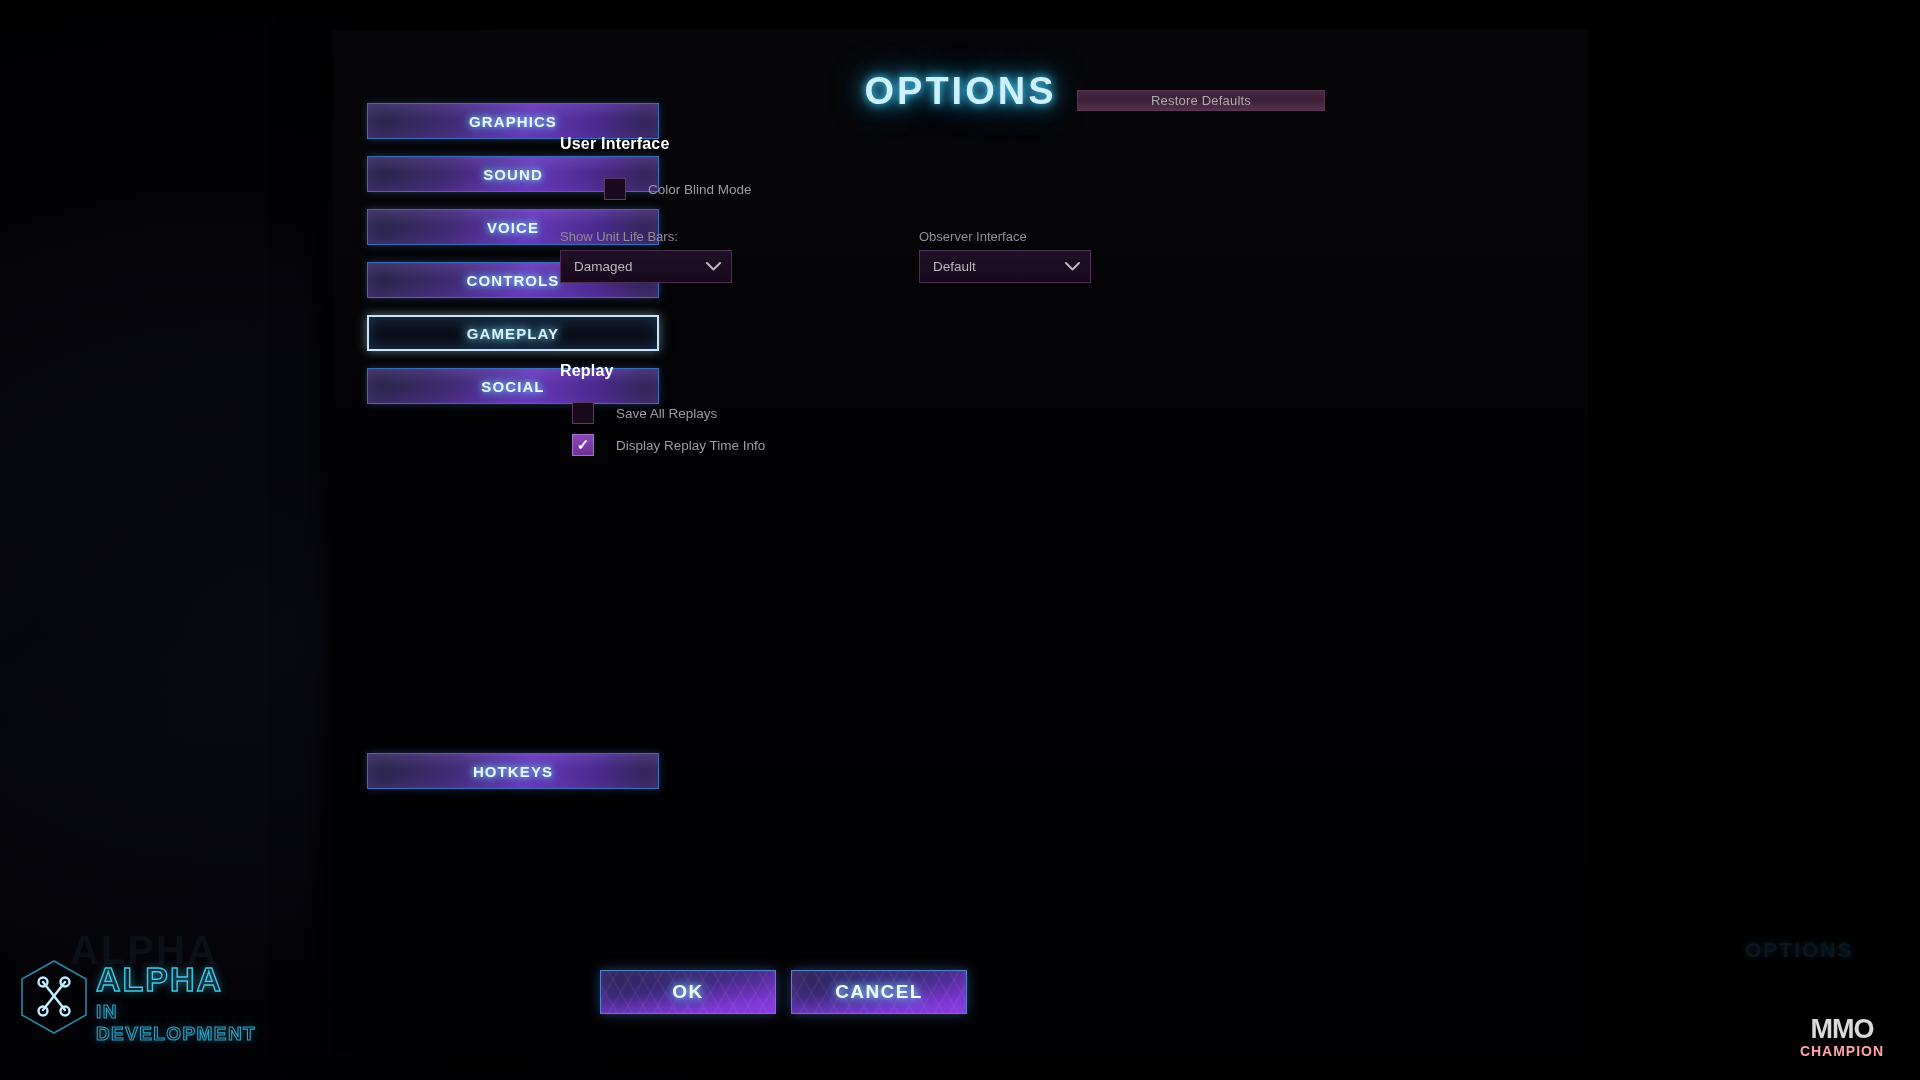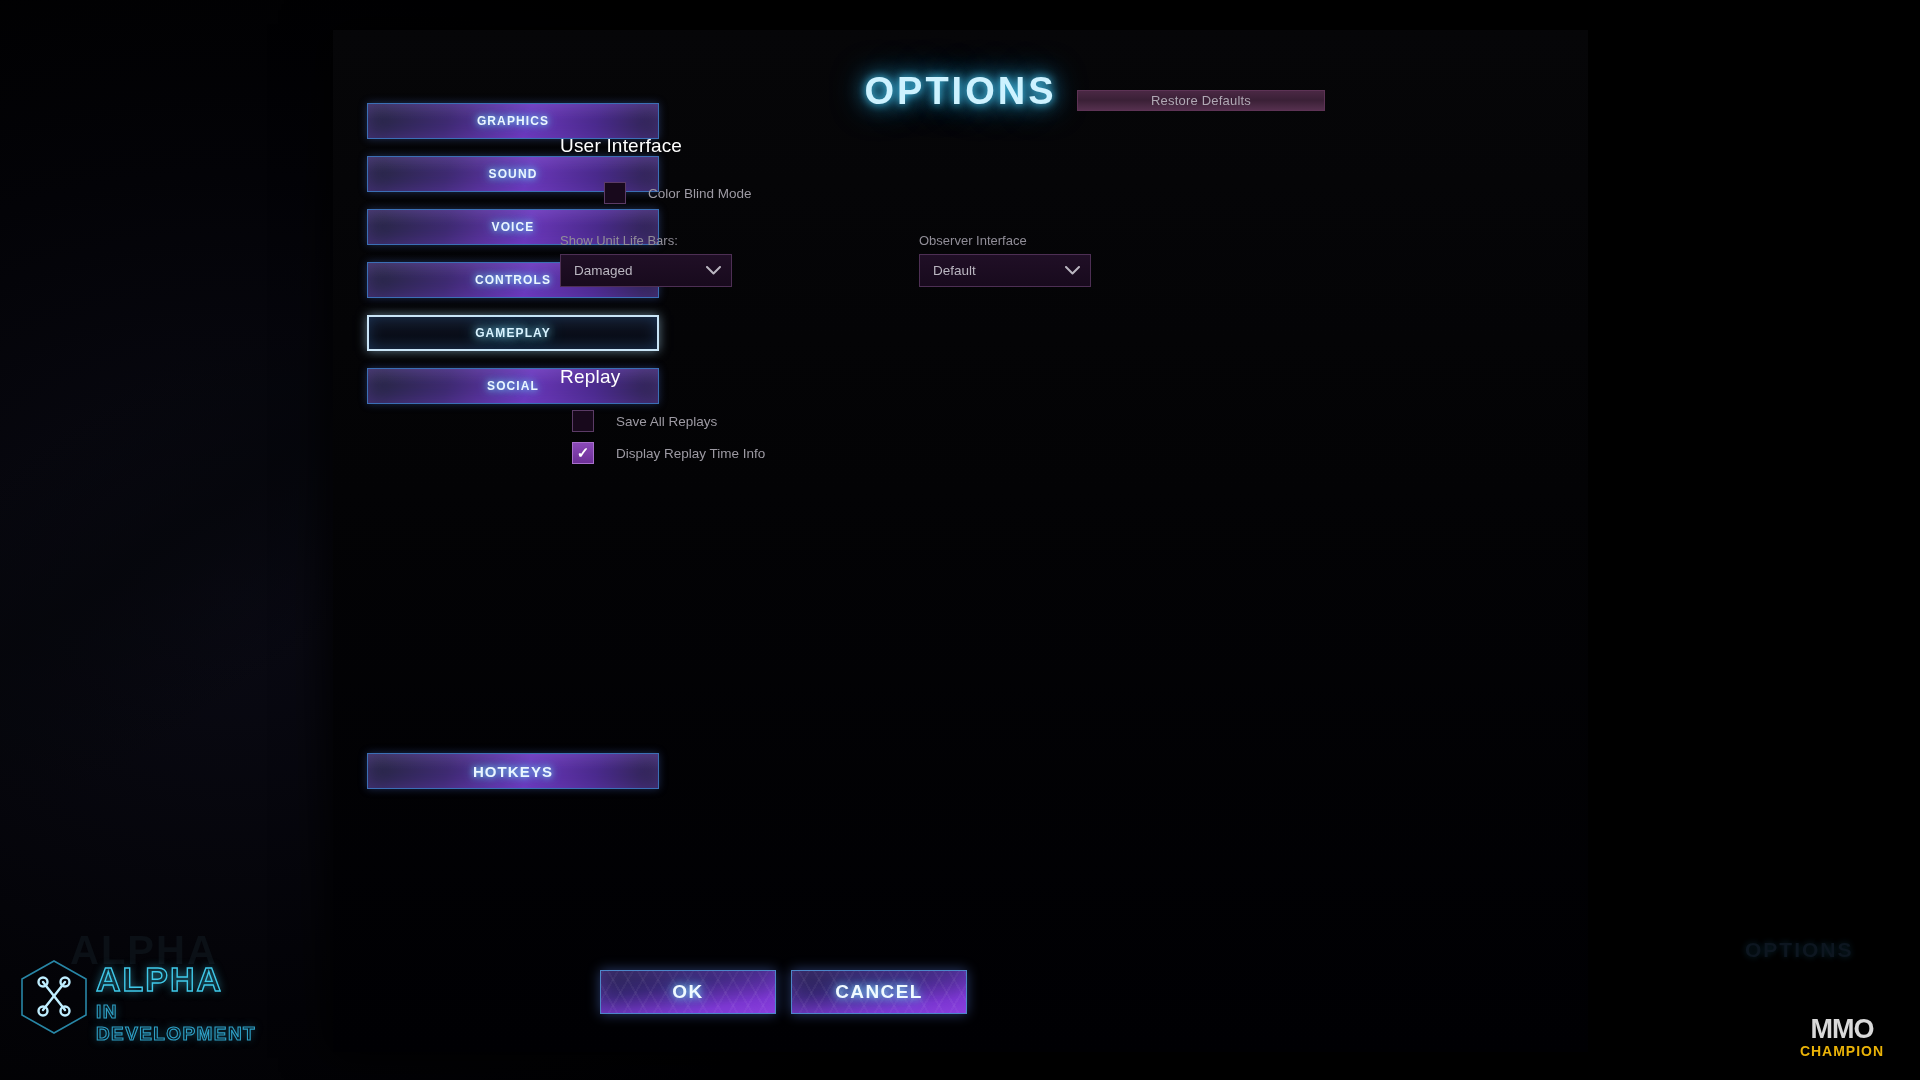--- a/index.html
+++ b/index.html
@@ -50,21 +50,21 @@
     position:relative; height:36px; margin-bottom:17px;
     display:flex; align-items:center; justify-content:center;
     border:1px solid #3b6fb5;
     background:
       linear-gradient(180deg, rgba(255,255,255,.07) 0%, rgba(255,255,255,0) 45%),
       linear-gradient(105deg, #24263f 0%, #3d2a70 28%, #6a37b8 55%, #4a2a8c 78%, #2a2448 100%);
     box-shadow:0 0 8px rgba(80,120,220,.35), inset 0 0 18px rgba(130,70,220,.35);
     cursor:pointer;
   }
   .tab .lbl {
-    font-size:12px; font-weight:bold; letter-spacing:1.1px;
+    font-size:15px; font-weight:bold; letter-spacing:1.1px;
     color:#eaf6ff;
     text-shadow:0 0 6px #7fd8ff, 0 0 12px #3aa6dd;
   }
   .tab.selected {
     border:2px solid #c9e4f6;
     background:linear-gradient(180deg, #111726 0%, #0a0e19 60%, #0d1320 100%);
     box-shadow:0 0 10px rgba(170,215,245,.55), inset 0 0 14px rgba(40,80,130,.5);
   }
   .tab.selected .lbl { color:#d8f3ff; text-shadow:0 0 8px #8fe2ff, 0 0 16px #3fb4e8; }
 
@@ -89,21 +89,21 @@
     display:flex; align-items:center; justify-content:center;
     border:1px solid #5d3355;
     background:linear-gradient(180deg, #4a2844 0%, #3a2036 48%, #55304e 100%);
     cursor:pointer;
   }
   #restore .lbl { font-size:13px; color:#b0a8b4; letter-spacing:.2px; }
 
   
   #content { position:absolute; left:227px; top:105px; width:1020px; }
   .section-head {
-    font-size:19px; font-weight:normal; color:#ffffff;
+    font-size:16px; font-weight:bold; color:#ffffff;
     letter-spacing:.2px;
   }
   .check-row { display:flex; align-items:center; }
   .cbox {
     width:22px; height:22px;
     border:1px solid #5b3b66;
     background:#18091c;
     display:flex; align-items:center; justify-content:center;
     cursor:pointer; flex:none;
   }
@@ -176,21 +176,21 @@
     display:flex; flex-direction:column; align-items:center; justify-content:center;
   }
   #mmo-wm .m1 {
     font-size:27px; font-weight:bold; letter-spacing:-1px;
     color:#d9d9d9; text-shadow:0 1px 2px #000;
     line-height:.95;
     margin-top:22px;
   }
   #mmo-wm .m2 {
     font-size:14px; font-weight:bold; letter-spacing:1px;
-    color:#eab308; text-shadow:0 1px 2px #000;
+    color:#fca5a5; text-shadow:0 1px 2px #000;
   }
 </style>
 </head>
 <body>
 
 <div id="bg">
   <div class="bg-ghost-sweep"></div>
   <div class="bg-ghost-options">OPTIONS</div>
 </div>
 

